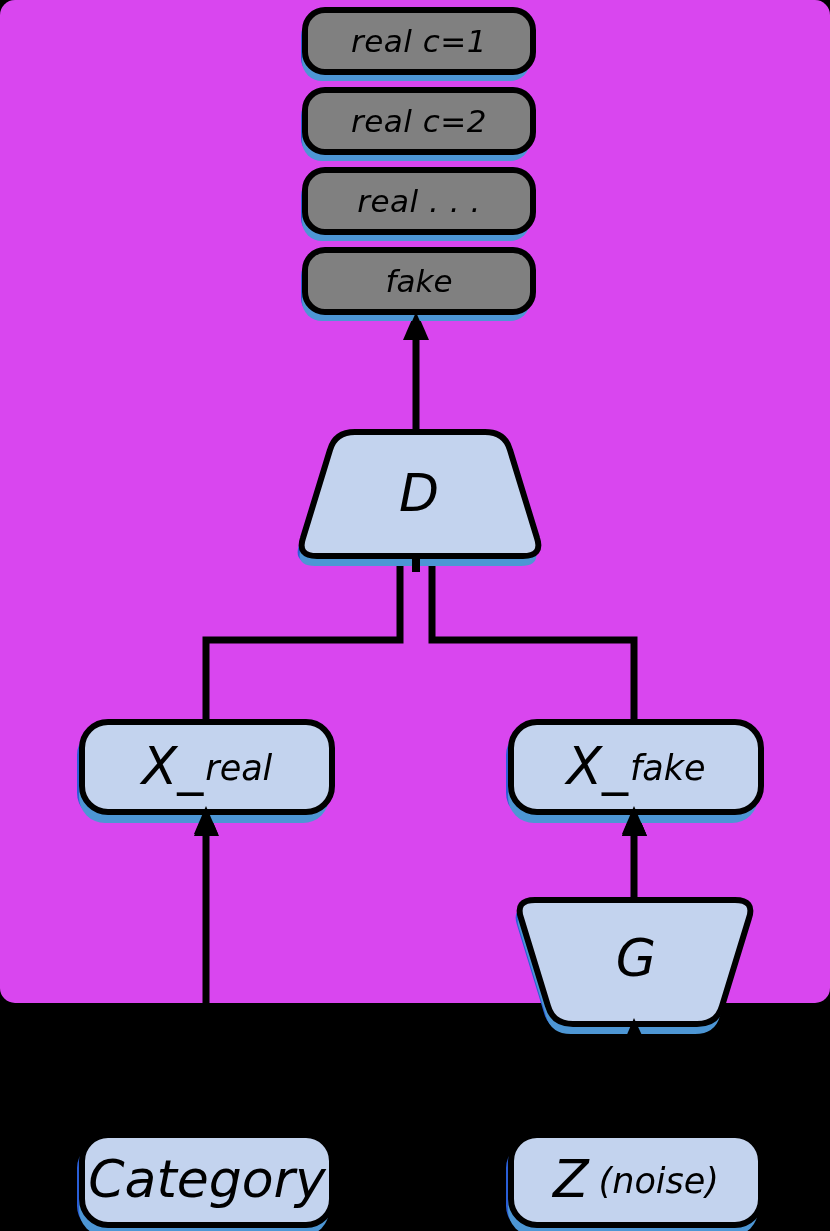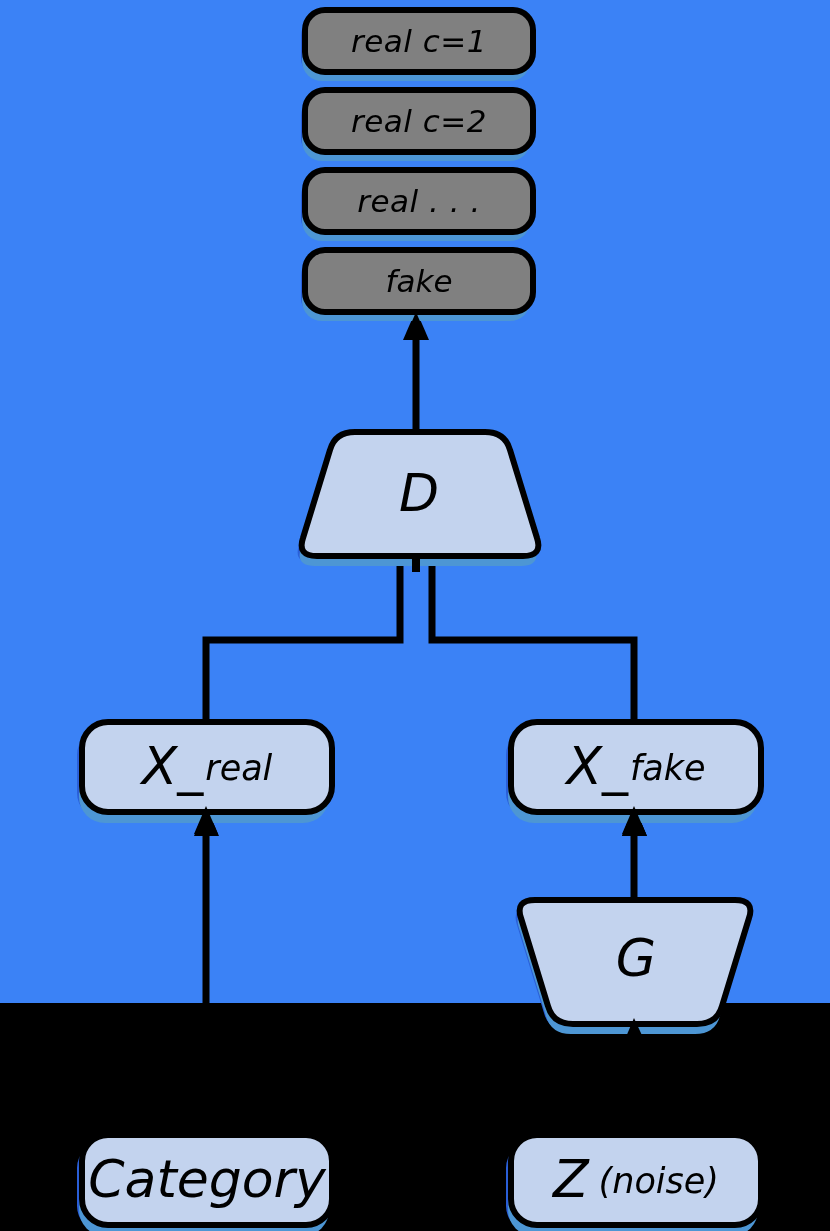--- a/index.html
+++ b/index.html
@@ -10,21 +10,22 @@
   body {
     width: 830px;
     height: 1231px;
     overflow: hidden;
     font-family: "DejaVu Sans", sans-serif;
   }
   #canvas {
     position: relative;
     width: 830px;
     height: 1003px;
-    background: #3b82f6;
+    background: #d946ef;
+    border-radius: 15px;
   }
   svg#diagram {
     position: absolute;
     left: 0;
     top: 0;
     width: 830px;
     height: 1231px;
     display: block;
   }
   .node-label {

